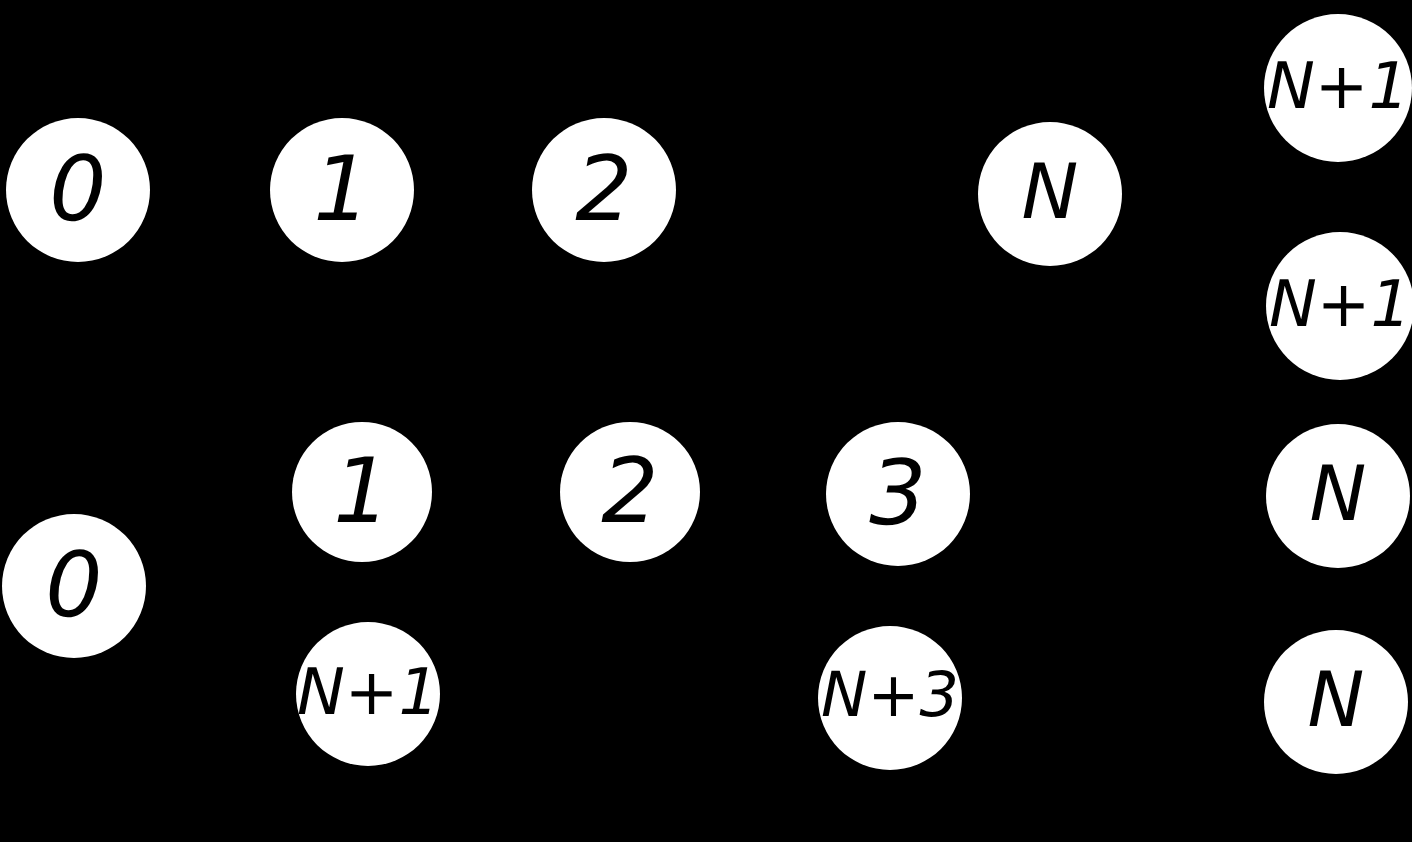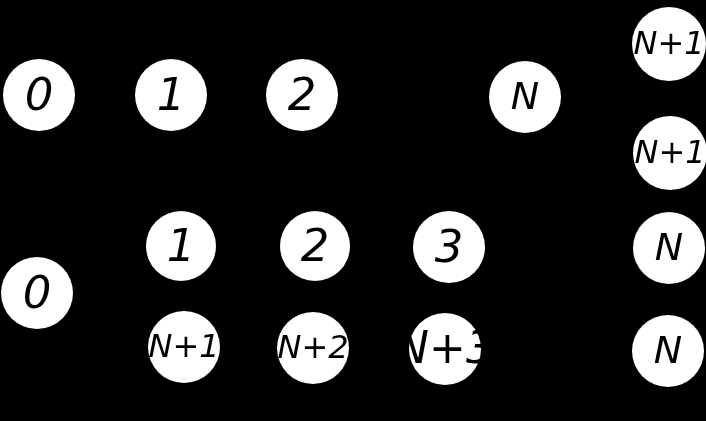--- a/index.html
+++ b/index.html
@@ -57,27 +57,24 @@
     </div>
     <div class="node" style="left: 146px; top: 211px; width: 70px; height: 70px; background: rgb(255, 255, 255); color: rgb(0, 0, 0); font-size: 45px;">
       <span>1</span>
     </div>
     <div class="node" style="left: 148px; top: 311px; width: 72px; height: 72px; background: rgb(255, 255, 255); color: rgb(0, 0, 0); font-size: 32px;">
       <span>N+1</span>
     </div>
     <div class="node" style="left: 280px; top: 211px; width: 70px; height: 70px; background: rgb(255, 255, 255); color: rgb(0, 0, 0); font-size: 45px;">
       <span>2</span>
     </div>
-    <div class="node" style="left: 277px; top: 312px; width: 72px; height: 72px; background: rgb(255, 255, 255); color: rgb(0, 0, 0); font-size: 32px;">
-      <span>N+2</span>
-    </div>
     <div class="node" style="left: 413px; top: 211px; width: 72px; height: 72px; background: rgb(255, 255, 255); color: rgb(0, 0, 0); font-size: 45px;">
       <span>3</span>
     </div>
-    <div class="node" style="left: 409px; top: 313px; width: 72px; height: 72px; background: rgb(255, 255, 255); color: rgb(0, 0, 0); font-size: 44px;">
+    <div class="node" style="left: 409px; top: 313px; width: 72px; height: 72px; background: rgb(255, 255, 255); color: rgb(0, 0, 0); font-size: 31px;">
       <span>N+3</span>
     </div>
     <div class="node" style="left: 633px; top: 212px; width: 72px; height: 72px; background: rgb(255, 255, 255); color: rgb(0, 0, 0); font-size: 38px;">
       <span>N</span>
     </div>
     <div class="node" style="left: 632px; top: 315px; width: 72px; height: 72px; background: rgb(255, 255, 255); color: rgb(0, 0, 0); font-size: 38px;">
       <span>N</span>
     </div>
   </main>
 

